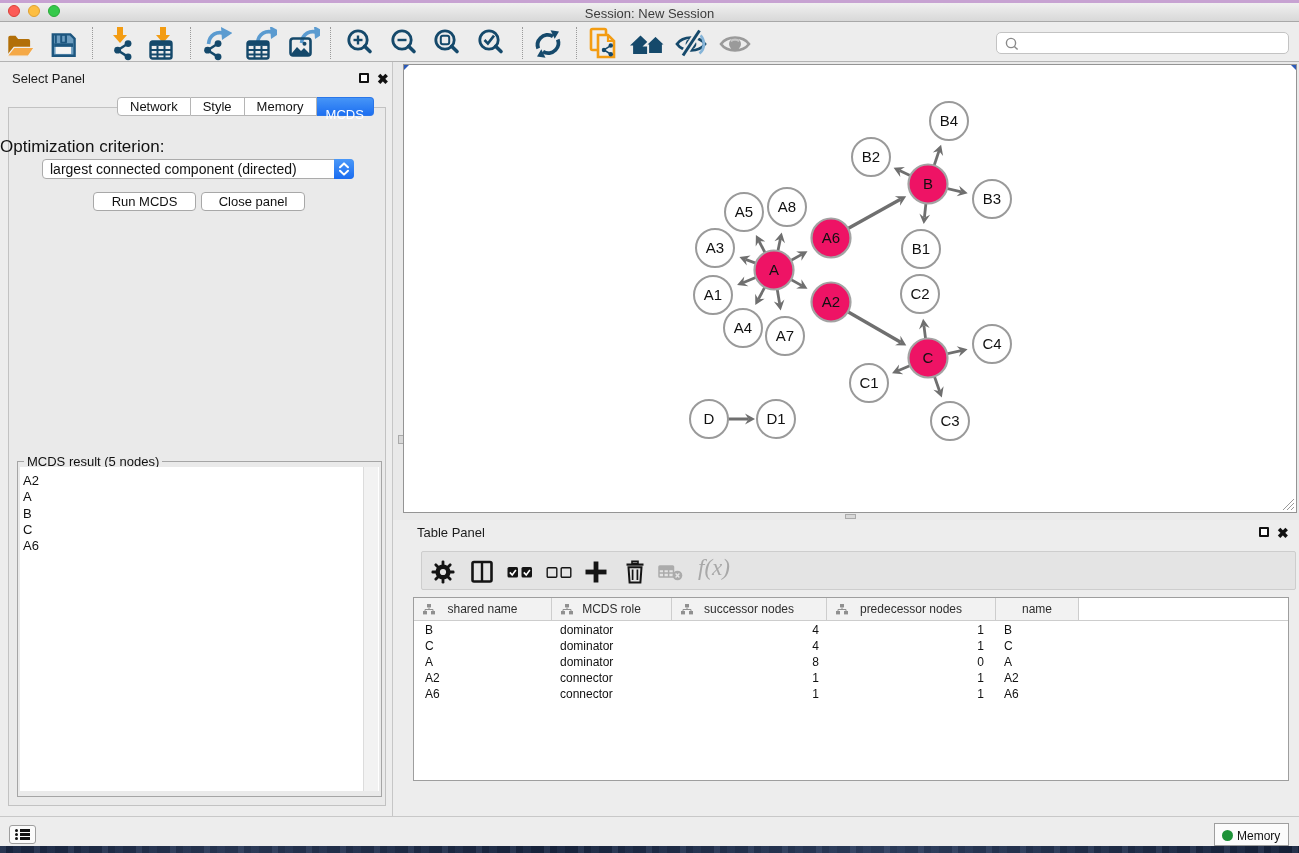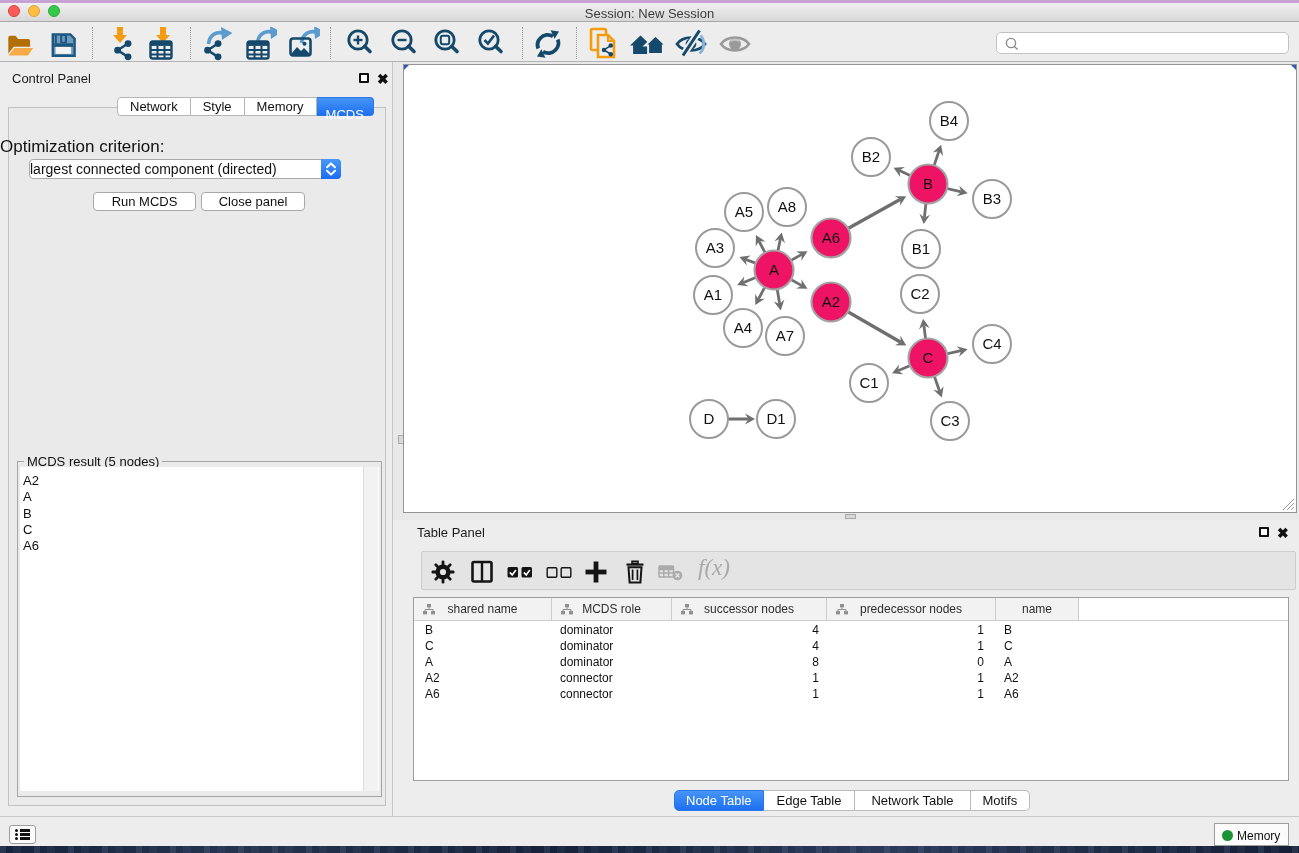--- a/index.html
+++ b/index.html
@@ -15,21 +15,21 @@
 #cp-title{left:12px;top:71px;font-size:13px;color:#1c1c1c;}
 .fico{position:absolute;width:10px;height:10px;border:2px solid #111;background:#fff;border-radius:1px;}
 .xico{position:absolute;font-size:14px;font-weight:bold;color:#111;line-height:10px;}
 .tabrow{position:absolute;display:flex;z-index:5;margin-left:40px;}
 .tab{height:19px;background:#fff;border:1px solid #b5b5b5;border-left:none;font-size:13px;color:#111;text-align:center;line-height:18px;padding:0 12px;}
 .tab.first{border-left:1px solid #b5b5b5;border-radius:4px 0 0 4px;}
 .tab.last{border-radius:0 4px 4px 0;}
 .tab.sel{background:linear-gradient(#4695f7,#1d6ff1);color:#fff;border-color:#2a76e8;}
 #cpanel{left:8px;top:107px;width:378px;height:699px;border:1px solid #c2c2c2;background:#eaeaea;}
 #optlabel{left:0;top:137px;width:394px;text-align:left;font-size:17px;color:#111;}
-#combo{left:29px;top:159px;width:312px;height:20px;background:#fff;border:1px solid #ababab;border-radius:4px;font-size:14px;color:#111;line-height:18px;}
+#combo{left:42px;top:159px;width:312px;height:20px;background:#fff;border:1px solid #ababab;border-radius:4px;font-size:14px;color:#111;line-height:18px;padding-left:7px;}
 #combo-btn{position:absolute;right:-1px;top:-1px;width:20px;height:20px;border-radius:0 4px 4px 0;background:linear-gradient(#4a98f8,#1a6cf0);}
 .btn{position:absolute;background:#fff;border:1px solid #a8a8a8;border-radius:4px;font-size:13px;color:#111;text-align:center;}
 #fieldset{left:17px;top:461px;width:365px;height:336px;border:1px solid #a5a5a5;}
 #fieldlegend{left:24px;top:454px;background:#eaeaea;font-size:13px;color:#111;padding:0 3px;}
 #mcdslist{left:20px;top:467px;width:359px;height:324px;background:#fff;font-size:13px;color:#111;line-height:16.3px;padding:6px 0 0 3px;}
 #mcdssb{left:363px;top:467px;width:15px;height:324px;background:#f2f2f2;border-left:1px solid #dcdcdc;}
 #desktop{left:392px;top:62px;width:907px;height:458px;background:#e9e9e9;border-left:1px solid #c6c6c6;}
 #netwin{left:403px;top:64px;width:894px;height:449px;border:1px solid #949494;background:#fff;}
 #nettitle{left:0;top:0;width:892px;height:19px;background:linear-gradient(#f3f3f3,#d6d6d6);border-bottom:1px solid #ababab;}
 #netcanvas{left:0;top:20px;width:892px;height:427px;background:#fff;}
@@ -206,21 +206,21 @@
 <path d="M10.8 9.2 a 5.5 4.5 0 0 1 8.4 0" fill="none" stroke="#c6c6c6" stroke-width="2.2"></path>
 </g>
     </svg>
   <div class="abs" id="search">
       <svg width="18" height="18" style="position:absolute;left:6px;top:2px" viewBox="0 0 18 18">
         <circle cx="8" cy="8" r="4.6" fill="none" stroke="#8a8a8a" stroke-width="1.4"></circle>
         <line x1="11.4" y1="11.4" x2="14.6" y2="14.6" stroke="#8a8a8a" stroke-width="1.4"></line>
       </svg>
     </div>
 </div>
-<div class="abs" id="cp-title">Control Panel</div>
+<div class="abs" id="cp-title">Select Panel</div>
 <div class="fico" style="left:359px;top:73px;"></div>
 <div class="xico" style="left:377px;top:74px;">✖</div>
 <div class="tabrow" style="left:77px;top:97px;">
   <div class="tab first">Network</div>
   <div class="tab">Style</div>
   <div class="tab">Memory</div>
   <div class="tab last sel" style="padding:8px 9px;">MCDS</div>
 </div>
 <div class="abs" id="cpanel"></div>
 <div class="abs" id="optlabel">Optimization criterion:</div>
@@ -489,26 +489,20 @@
 <div class="cell" style="left:146px;top:73px;">connector</div>
 <div class="cell" style="left:258px;top:73px;width:147px;text-align:right;">1</div>
 <div class="cell" style="left:413px;top:73px;width:157px;text-align:right;">1</div>
 <div class="cell" style="left:590px;top:73px;">A2</div>
 <div class="cell" style="left:11px;top:89px;">A6</div>
 <div class="cell" style="left:146px;top:89px;">connector</div>
 <div class="cell" style="left:258px;top:89px;width:147px;text-align:right;">1</div>
 <div class="cell" style="left:413px;top:89px;width:157px;text-align:right;">1</div>
 <div class="cell" style="left:590px;top:89px;">A6</div>
   </div>
-  <div id="btabs">
-    <div class="btab first" style="border-radius:5px 0 0 5px;background:linear-gradient(#4695f7,#1d6ff1);color:#fff;border-color:#2a76e8;padding:0 11px;">Node Table</div>
-    <div class="btab">Edge Table</div>
-    <div class="btab" style="padding:0 16px;">Network Table</div>
-    <div class="btab" style="border-radius:0 5px 5px 0;padding:0 12px;">Motifs</div>
-  </div>
 </div>
 <div class="abs" id="statusbar">
   <div id="listbtn"><svg width="25" height="17" viewBox="0 0 25 17">
         <g fill="#111">
           <rect x="5" y="3" width="3" height="3" rx="1.5"></rect>
           <rect x="10" y="3" width="10" height="3"></rect>
           <rect x="5" y="7" width="3" height="3" rx="1.5"></rect>
           <rect x="10" y="7" width="10" height="3"></rect>
           <rect x="5" y="11" width="3" height="3" rx="1.5"></rect>
           <rect x="10" y="11" width="10" height="3"></rect>

